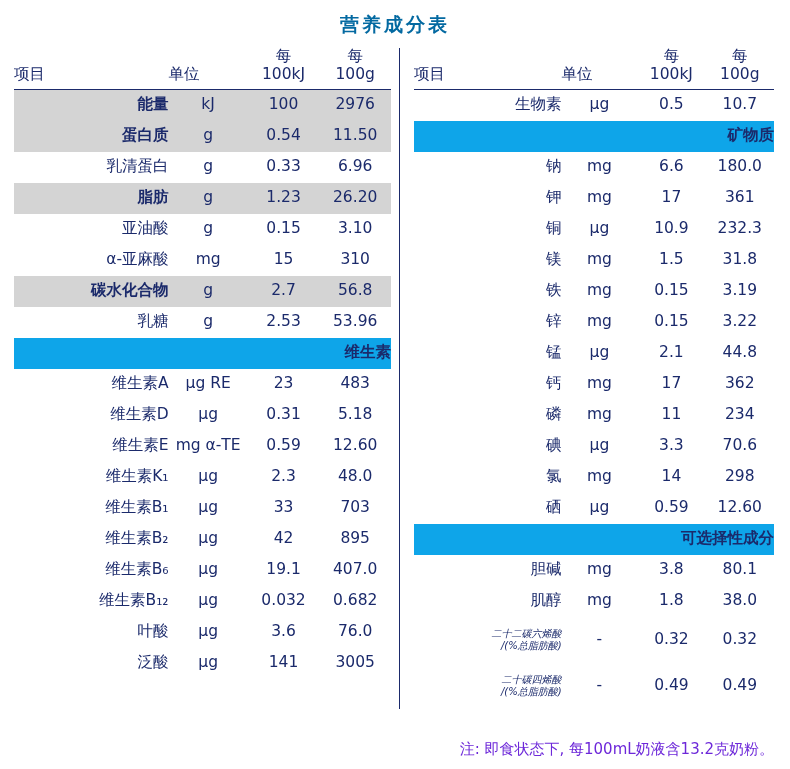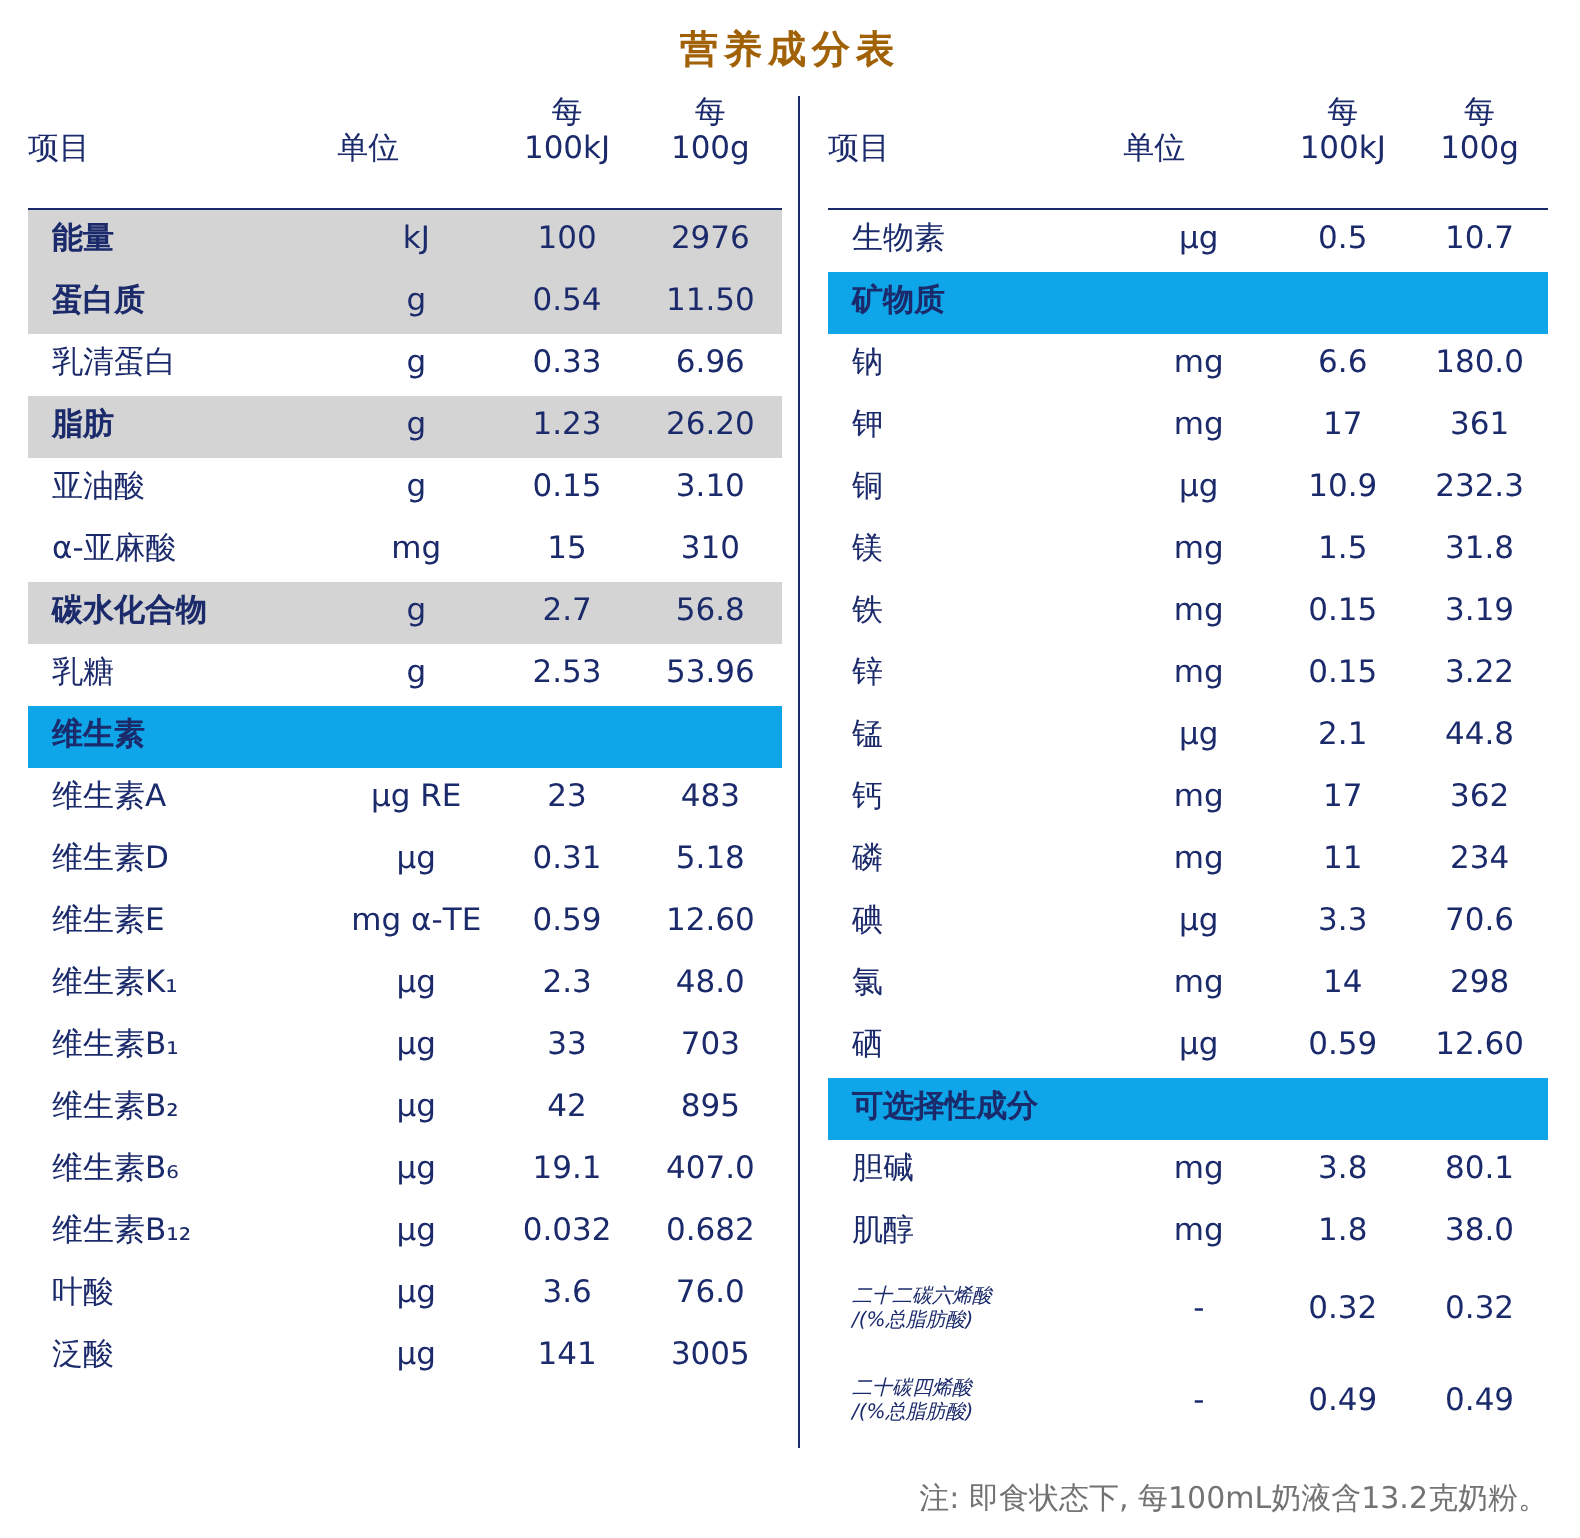--- a/index.html
+++ b/index.html
@@ -19,21 +19,21 @@
     width: 790px;
     height: 769px;
     box-sizing: border-box;
     padding: 8px 14px 0 14px;
   }
   .title {
     text-align: center;
     font-size: 19px;
     font-weight: bold;
     letter-spacing: 3px;
-    color: #a16207;
+    color: #0369a1;
     margin: 4px 0 10px 0;
   }
   .tables {
     display: flex;
     flex-direction: row;
     align-items: flex-start;
     gap: 0;
   }
   .col {
     box-sizing: border-box;
@@ -53,42 +53,42 @@
     font-size: 15.5px;
   }
   th, td {
     padding: 0;
     vertical-align: middle;
   }
   thead th {
     font-weight: normal;
     color: #1b2a6b;
     border-bottom: 1.5px solid #1b2a6b;
-    padding-bottom: 20px;
+    padding-bottom: 5px;
     vertical-align: bottom;
     line-height: 1.15;
   }
   thead tr.top th {
     border-bottom: none;
     padding-bottom: 0;
   }
   .hdr-item { text-align: left; width: 41%; }
   .hdr-unit { text-align: left; width: 21%; }
   .hdr-100kj { text-align: center; width: 19%; }
   .hdr-100g  { text-align: center; width: 19%; }
 
   tbody tr td {
     height: 31px;
     line-height: 1.15;
   }
   tbody tr.two-line td {
     height: 46px;
   }
   td.c-item {
-    text-align: left;
+    text-align: right;
     padding-left: 12px;
   }
   td.c-unit {
     text-align: center;
   }
   td.c-val {
     text-align: center;
   }
   tr.shaded td {
     background: #d4d4d4;
@@ -104,21 +104,21 @@
     display: block;
     line-height: 1.2;
     font-size: 10px;
     font-style: italic;
   }
   .foot {
     position: absolute;
     right: 16px;
     bottom: 10px;
     font-size: 15px;
-    color: #737373;
+    color: #6d28d9;
     text-align: left;
   }
 </style>
 </head>
 <body>
 
 <div class="page">
 
   <div class="title">营养成分表</div>
 

